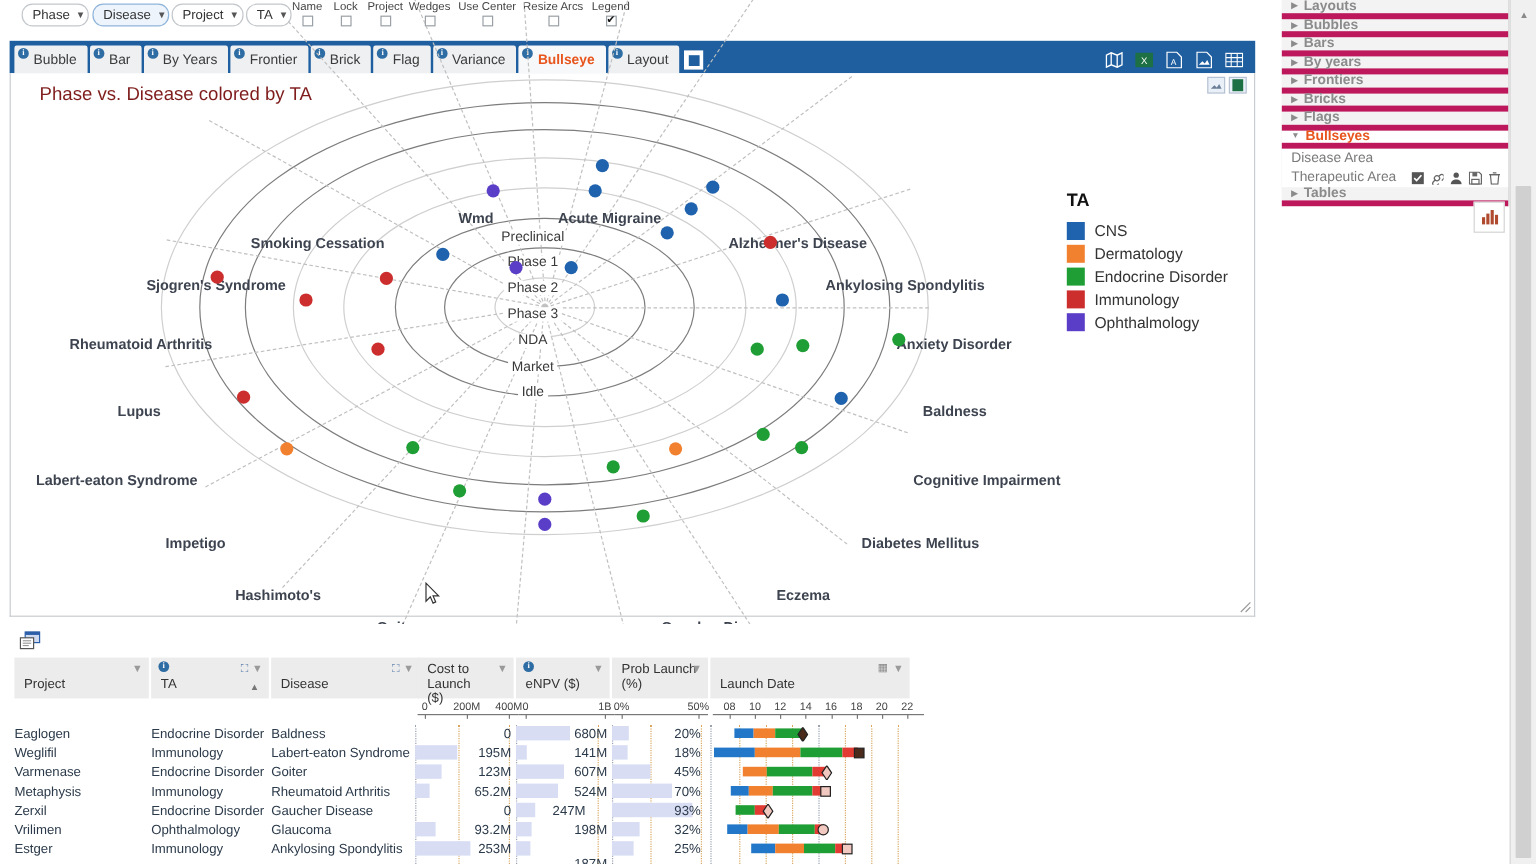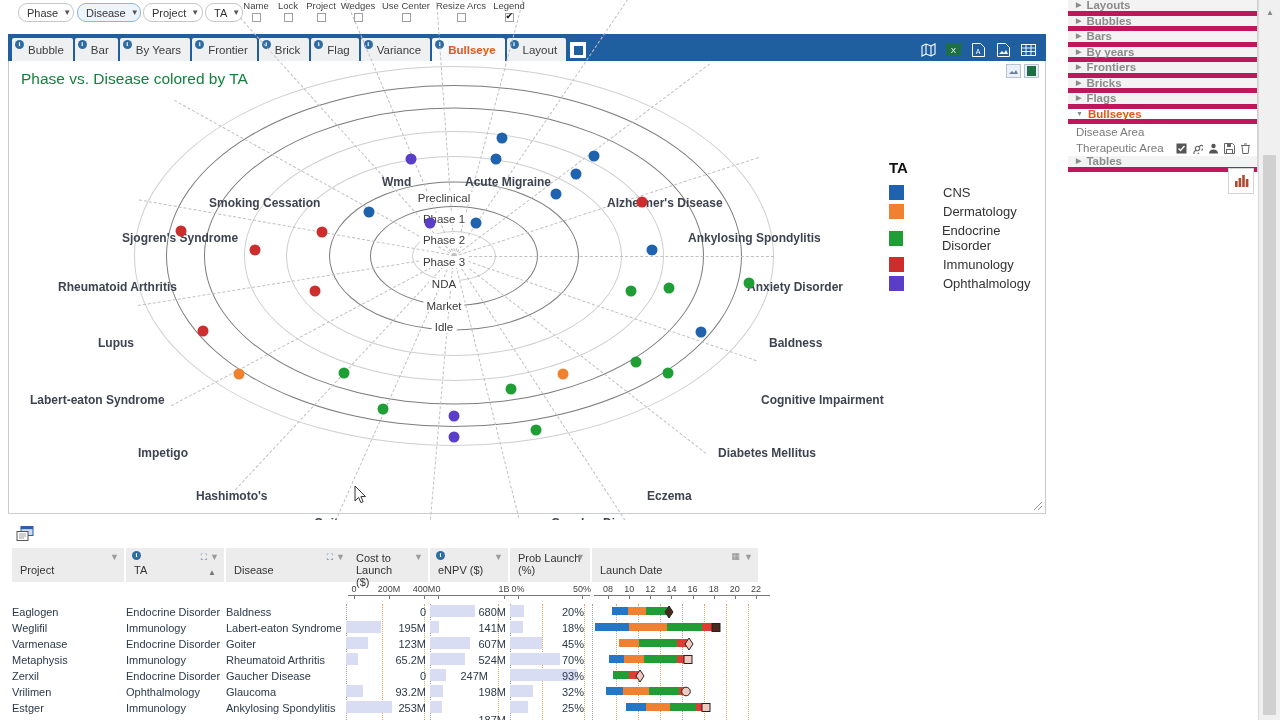--- a/index.html
+++ b/index.html
@@ -55,21 +55,21 @@
   }
   .tab-note i { width:9px; height:9px; background:#1f5fa0; display:block; }
   #tab-icons { margin-left:auto; display:flex; align-items:center; gap:10px; padding-right:10px; padding-bottom:4px; }
   .tbi { width:15px; height:14px; cursor:pointer; position:relative; }
 
   
   #chart-panel {
     position:absolute; left:8px; top:61px; width:1038px; height:453px;
     background:#fff; border:1px solid #c9ccd0; border-top:none;
   }
-  #chart-title { position:absolute; left:12px; top:9px; font-size:15.5px; color:#15803d; }
+  #chart-title { position:absolute; left:24px; top:9px; font-size:15.5px; color:#7f1d1d; }
   #panel-icons { position:absolute; right:6px; top:3px; display:flex; gap:3px; }
   .pnl-ic { width:15px; height:14px; border:1px solid #b7c3d2; background:#eaf0f7; cursor:pointer; }
   #resize-grip { position:absolute; right:2px; bottom:2px; width:10px; height:10px; cursor:nwse-resize; }
 
   
   #bullseye { position:absolute; left:0; top:28px; width:870px; height:425px; }
   .ring {
     position:absolute; border:1px solid #cfcfcf; border-radius:50%;
     left:50%; top:50%; transform:translate(-50%,-50%);
   }
@@ -81,21 +81,21 @@
   .dot { position:absolute; width:11px; height:11px; border-radius:50%; transform:translate(-50%,-50%); cursor:pointer; }
   .phase-lbl {
     position:absolute; left:50%; transform:translateX(-50%);
     font-size:11.5px; color:#3a3a3a; background:#fff; padding:0 3px; white-space:nowrap;
   }
   .dis-lbl { position:absolute; font-size:12px; font-weight:bold; color:#3d4450; white-space:nowrap; }
 
   
   #legend { position:absolute; left:880px; top:98px; }
   #legend h4 { margin:0 0 9px 0; font-size:15px; color:#111; }
-  .lg-row { display:flex; align-items:center; margin-bottom:4px;gap:31px; }
+  .lg-row { display:flex; align-items:center; margin-bottom:4px; }
   .lg-sw { width:15px; height:15px; margin-right:8px; }
   .lg-tx { font-size:13px; color:#333; }
 
   
   #sidebar {
     position:absolute; left:1068px; top:0; width:190px; height:172px;
     background:#f3f3f3; border-right:1px solid #d0d0d0; overflow:hidden;
   }
   .sb-item {
     height:15.5px; display:flex; align-items:center; padding-left:8px;

